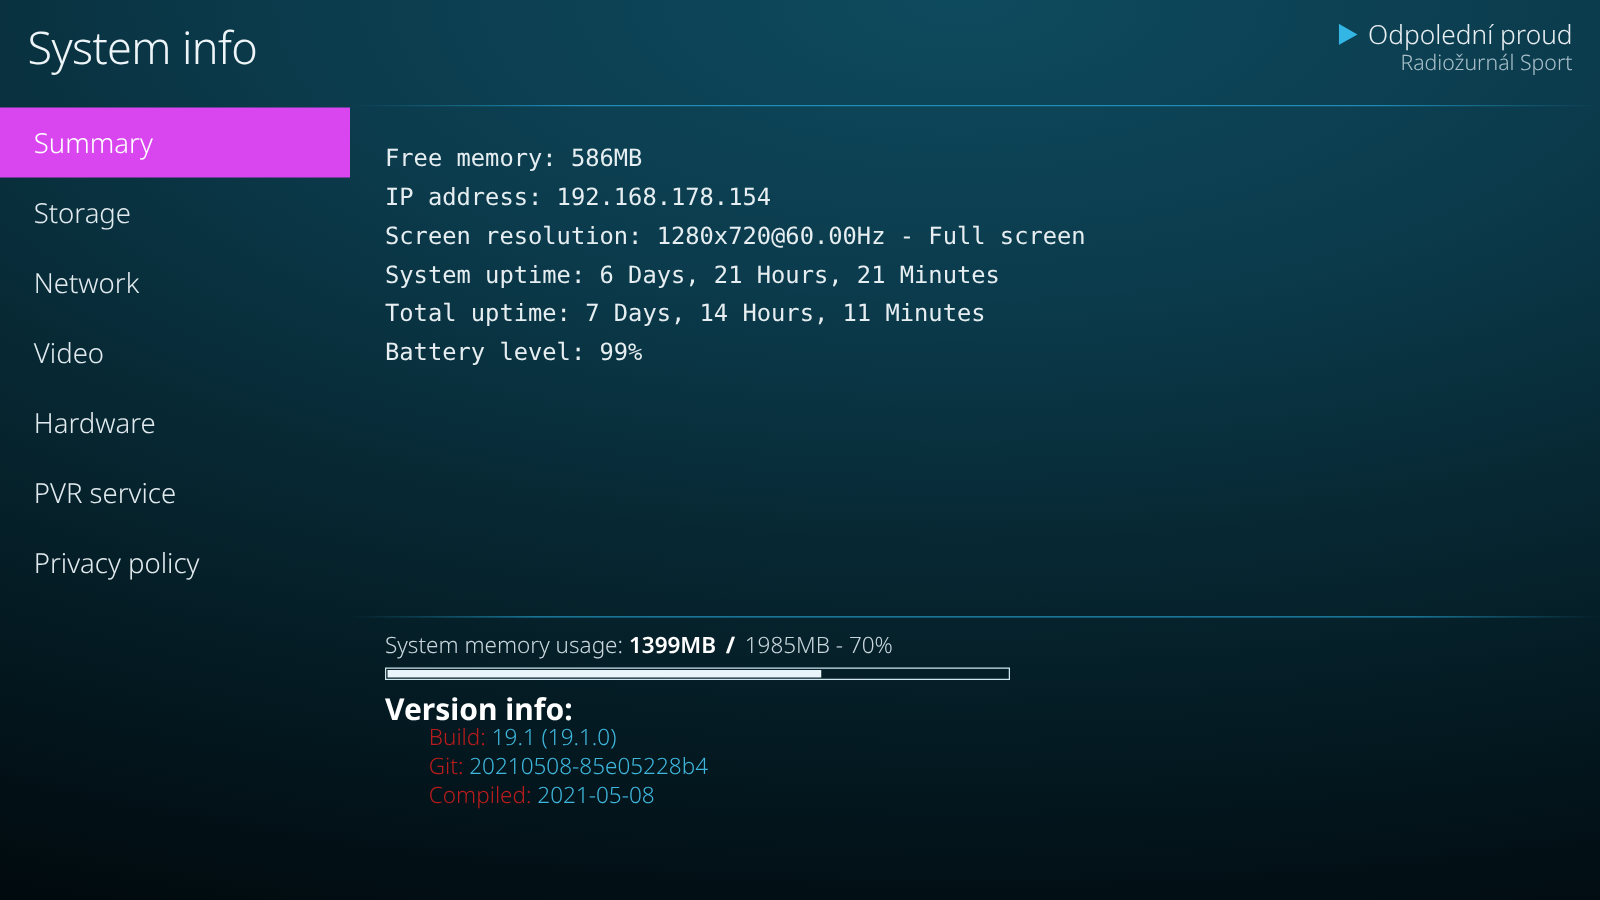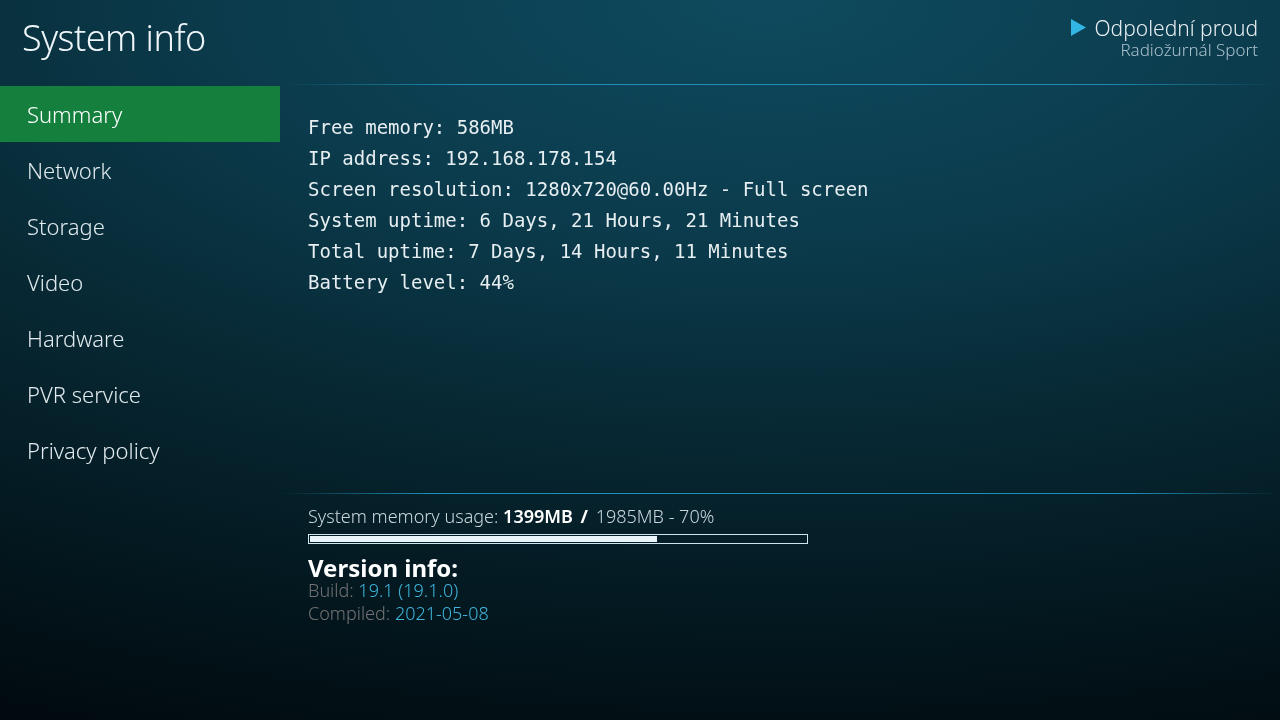--- a/index.html
+++ b/index.html
@@ -70,21 +70,21 @@
     height: 56px;
     display: flex;
     align-items: center;
     padding-left: 27px;
     font-size: 22px;
     font-weight: 300;
     color: #e1eaee;
     cursor: pointer;
   }
   .sidebar-item.selected {
-    background: #15803d;
+    background: #d946ef;
     color: #ffffff;
   }
 
   
   .content {
     position: absolute;
     top: 86px;
     left: 280px;
     right: 0;
     bottom: 0;
@@ -130,21 +130,21 @@
     padding: 1px;
     margin-bottom: 12px;
   }
   .progress-fill {
     height: 100%;
     background: #e9f5fa;
   }
 
   .version-block { line-height: 23px; }
   .version-heading { font-weight: 700; color: #ffffff; font-size: 24px; }
-  .vlabel { color: #737373; }
+  .vlabel { color: #b91c1c; margin-left: 35px; }
   .vvalue { color: #3fb6dc; }
 </style>
 </head>
 <body>
 
 <div class="topbar">
   <div class="page-title">System info</div>
   <div class="topbar-right">
     <div class="now-playing">
       <div class="np-line1">
@@ -160,24 +160,24 @@
   </div>
 </div>
 
 <div class="header-rule"></div>
 
 <div class="sidebar">
   <div class="sidebar-item selected">
     <span>Summary</span>
   </div>
   <div class="sidebar-item">
+    <span>Storage</span>
+  </div>
+  <div class="sidebar-item">
     <span>Network</span>
-  </div>
-  <div class="sidebar-item">
-    <span>Storage</span>
   </div>
   <div class="sidebar-item">
     <span>Video</span>
   </div>
   <div class="sidebar-item">
     <span>Hardware</span>
   </div>
   <div class="sidebar-item">
     <span>PVR service</span>
   </div>
@@ -186,21 +186,21 @@
   </div>
 </div>
 
 <div class="content">
   <div class="info-lines">
     <div>Free memory: 586MB</div>
     <div>IP address: 192.168.178.154</div>
     <div>Screen resolution: 1280x720@60.00Hz - Full screen</div>
     <div>System uptime: 6 Days, 21 Hours, 21 Minutes</div>
     <div>Total uptime: 7 Days, 14 Hours, 11 Minutes</div>
-    <div>Battery level: 44%</div>
+    <div>Battery level: 99%</div>
   </div>
 </div>
 
 <div class="footer-rule"></div>
 
 <div class="footer">
   <div class="mem-line">
     <span class="mem-label">System memory usage: </span>
     <span class="mem-used">1399MB</span>
     <span class="mem-sep">/</span>
@@ -209,16 +209,19 @@
   </div>
   <div class="progress">
     <div class="progress-fill" style="width: 70%;"></div>
   </div>
   <div class="version-block">
     <div class="version-heading">Version info:</div>
     <div>
       <span class="vlabel">Build: </span><span class="vvalue">19.1 (19.1.0)</span>
     </div>
     <div>
+      <span class="vlabel">Git: </span><span class="vvalue">20210508-85e05228b4</span>
+    </div>
+    <div>
       <span class="vlabel">Compiled: </span><span class="vvalue">2021-05-08</span>
     </div>
   </div>
 </div>
 
 </body></html>

